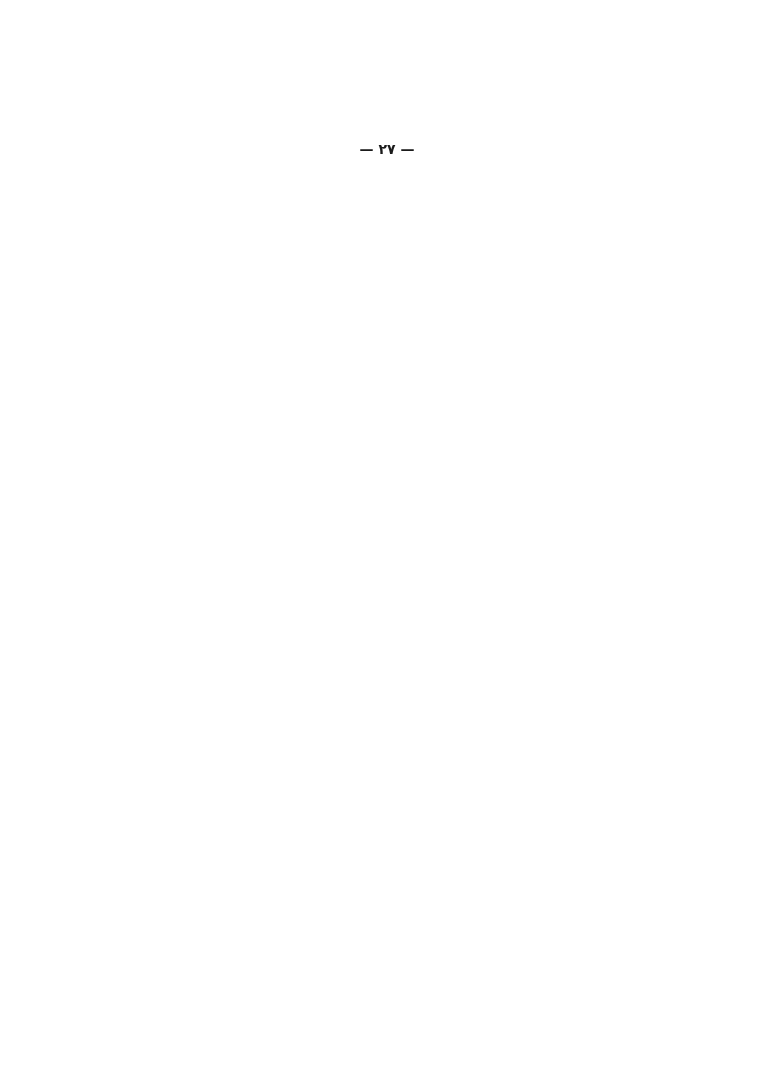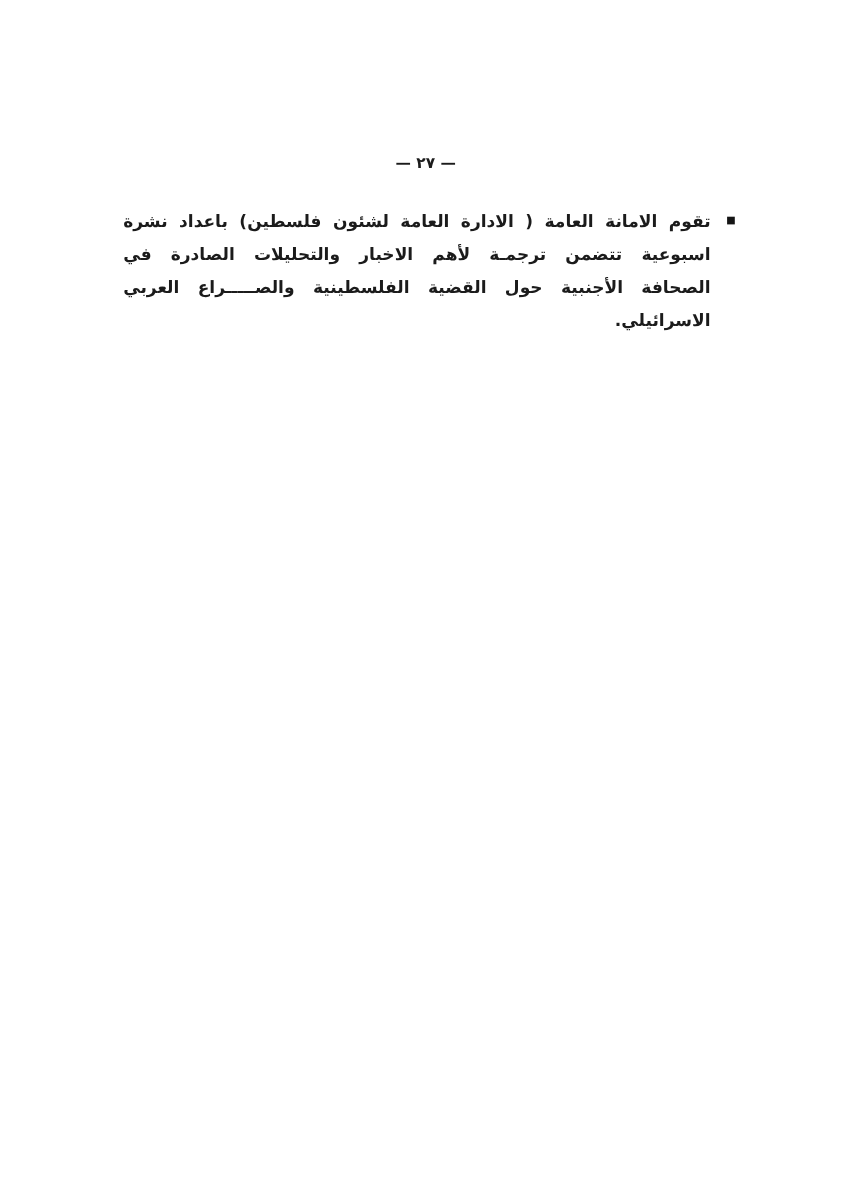--- a/index.html
+++ b/index.html
@@ -74,20 +74,16 @@
 </head>
 <body>
 
 <div class="page">
 
   <div class="page-number">— ٢٧ —</div>
 
   <div class="content">
 
 
-    <div class="bullet-item">
-      <span class="bullet"></span>
-      <p class="bullet-text">تقوم الامانة العامة ( الادارة العامة لشئون فلسطين) باعداد نشرة اسبوعية تتضمن ترجمـة لأهم الاخبار والتحليلات الصادرة في الصحافة الأجنبية حول القضية الفلسطينية والصـــــراع العربي الاسرائيلي.</p>
-    </div>
 
   </div>
 
 </div>
 
 </body></html>

